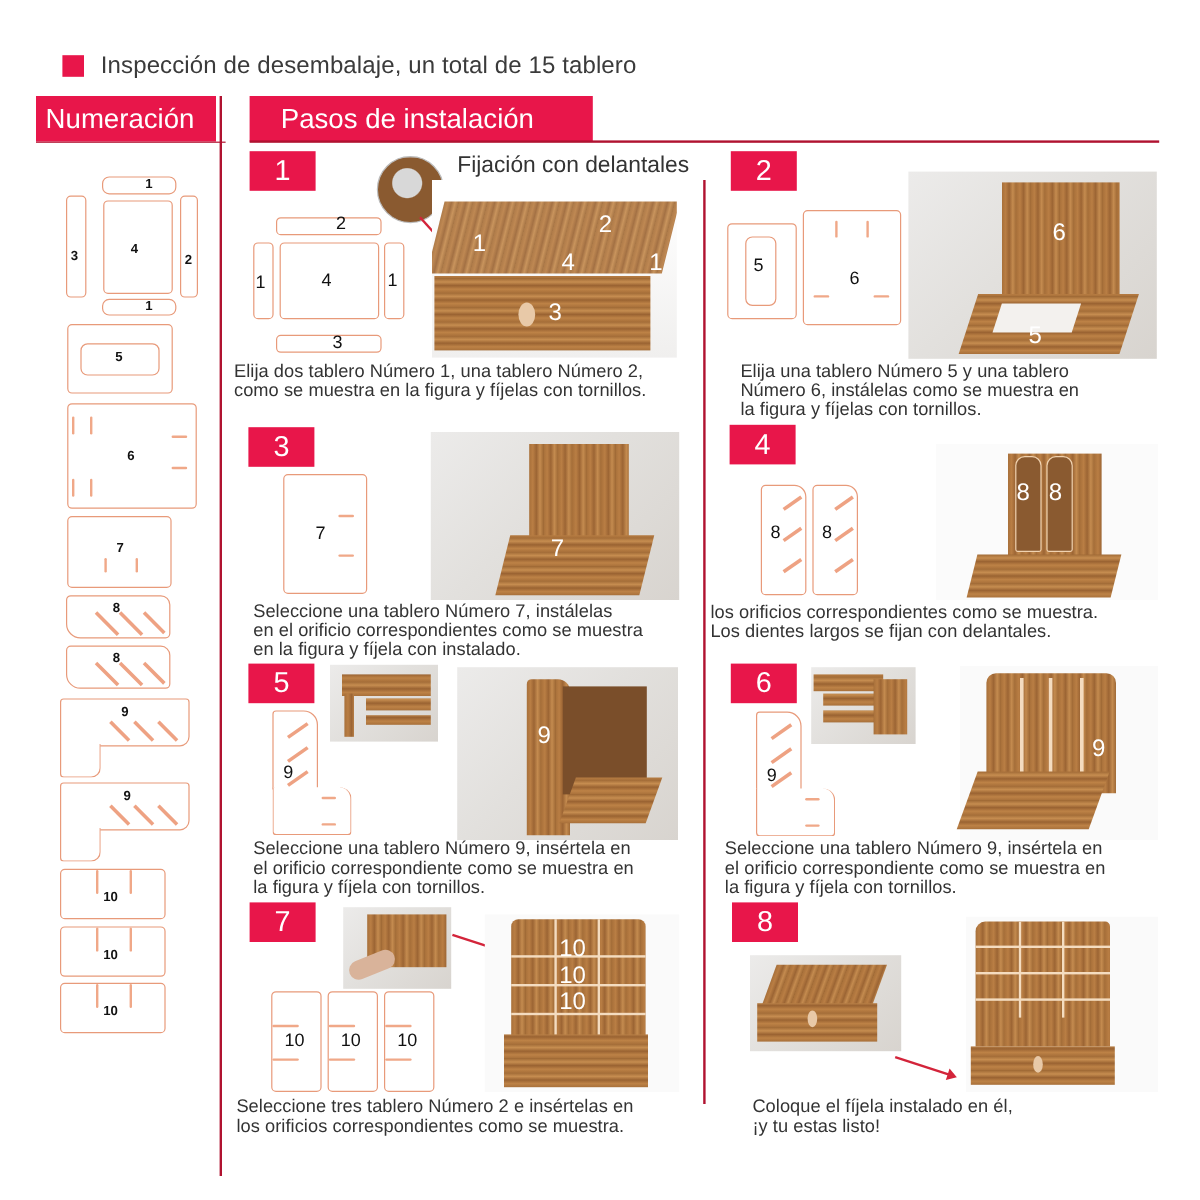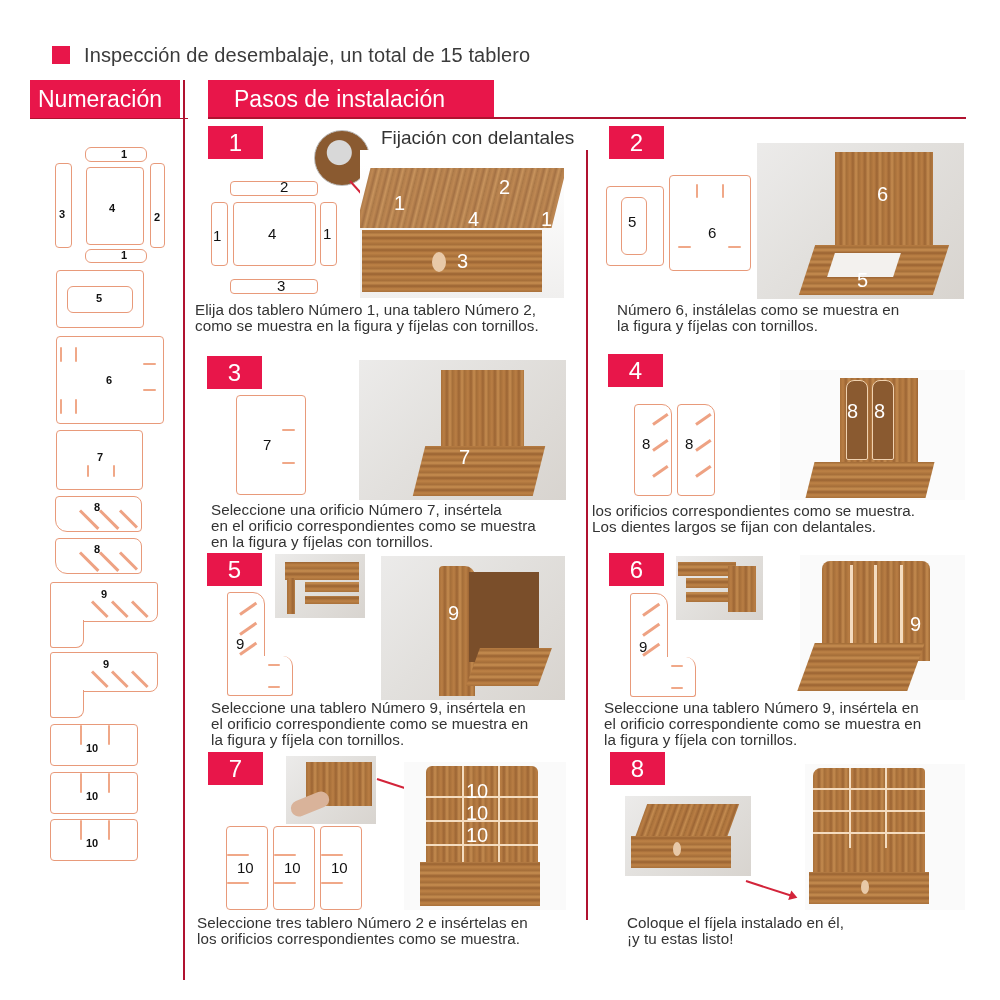--- a/index.html
+++ b/index.html
@@ -193,41 +193,42 @@
     <span class="dlabel" style="left:38px;top:48px;">6</span>
   </div>
   <div class="abs photo" style="left:757px;top:143px;width:207px;height:156px;">
     <div class="abs wood" style="left:78px;top:9px;width:98px;height:110px;"></div>
     <div class="abs wood-h" style="left:50px;top:102px;width:134px;height:50px;transform:skewX(-18deg);"></div>
     <div class="abs" style="left:74px;top:110px;width:66px;height:24px;background:#f3f1ee;transform:skewX(-18deg);"></div>
     <span class="wlabel" style="left:120px;top:40px;">6</span>
     <span class="wlabel" style="left:100px;top:126px;">5</span>
   </div>
   <div class="abs desc" style="left:617px;top:302px;">
+    <div>Elija una tablero Número 5 y una tablero</div>
     <div>Número 6, instálelas como se muestra en</div>
     <div>la figura y fíjelas con tornillos.</div>
   </div>
 </section>
 
 <section>
   <div class="abs step-badge" style="left:207px;top:356px;">3</div>
   <div class="part" style="left:236px;top:395px;width:70px;height:100px;">
     <div class="slot" style="left:45px;top:33px;width:13px;height:2px;"></div>
     <div class="slot" style="left:45px;top:66px;width:13px;height:2px;"></div>
     <span class="dlabel" style="left:26px;top:40px;">7</span>
   </div>
   <div class="abs photo" style="left:359px;top:360px;width:207px;height:140px;">
     <div class="abs wood" style="left:82px;top:10px;width:83px;height:92px;"></div>
     <div class="abs wood-h" style="left:60px;top:86px;width:120px;height:50px;transform:skewX(-14deg);"></div>
     <span class="wlabel" style="left:100px;top:86px;">7</span>
   </div>
   <div class="abs desc" style="left:211px;top:502px;">
-    <div>Seleccione una orificio Número 7, insértela</div>
+    <div>Seleccione una tablero Número 7, instálelas</div>
     <div>en el orificio correspondientes como se muestra</div>
-    <div>en la figura y fíjelas con tornillos.</div>
+    <div>en la figura y fíjela con instalado.</div>
   </div>
 </section>
 
 <section>
   <div class="abs step-badge" style="left:608px;top:354px;">4</div>
   <div class="part" style="left:634px;top:404px;width:38px;height:92px;border-radius:4px 10px 4px 4px;">
     <div class="diag" style="left:18px;top:18px;width:18px;transform:rotate(-35deg);"></div>
     <div class="diag" style="left:18px;top:44px;width:18px;transform:rotate(-35deg);"></div>
     <div class="diag" style="left:18px;top:70px;width:18px;transform:rotate(-35deg);"></div>
     <span class="dlabel" style="left:7px;top:30px;">8</span>

